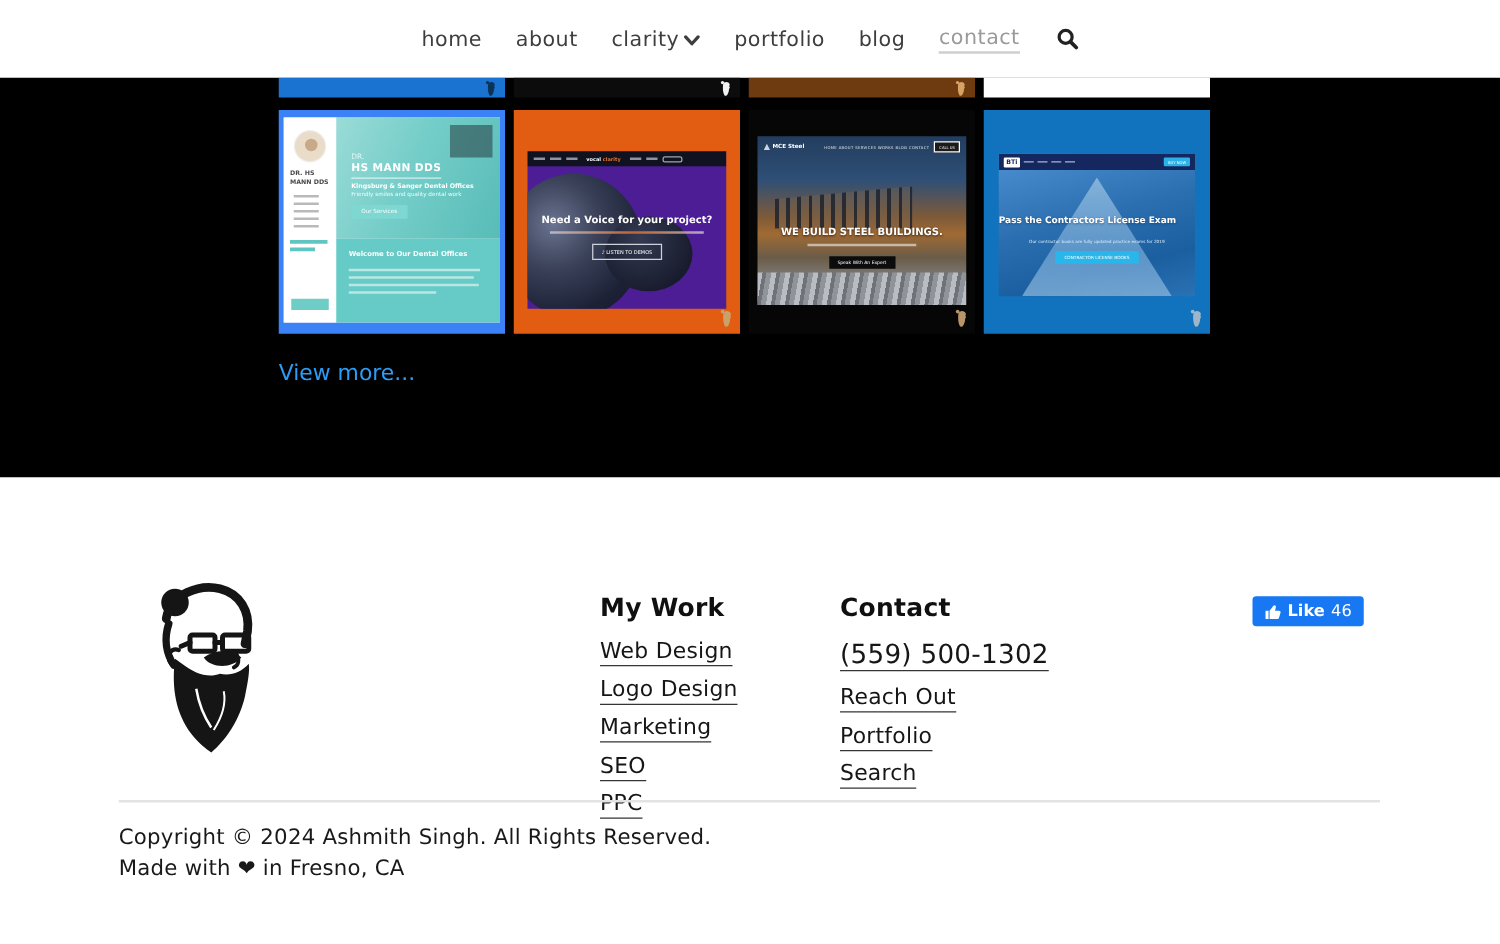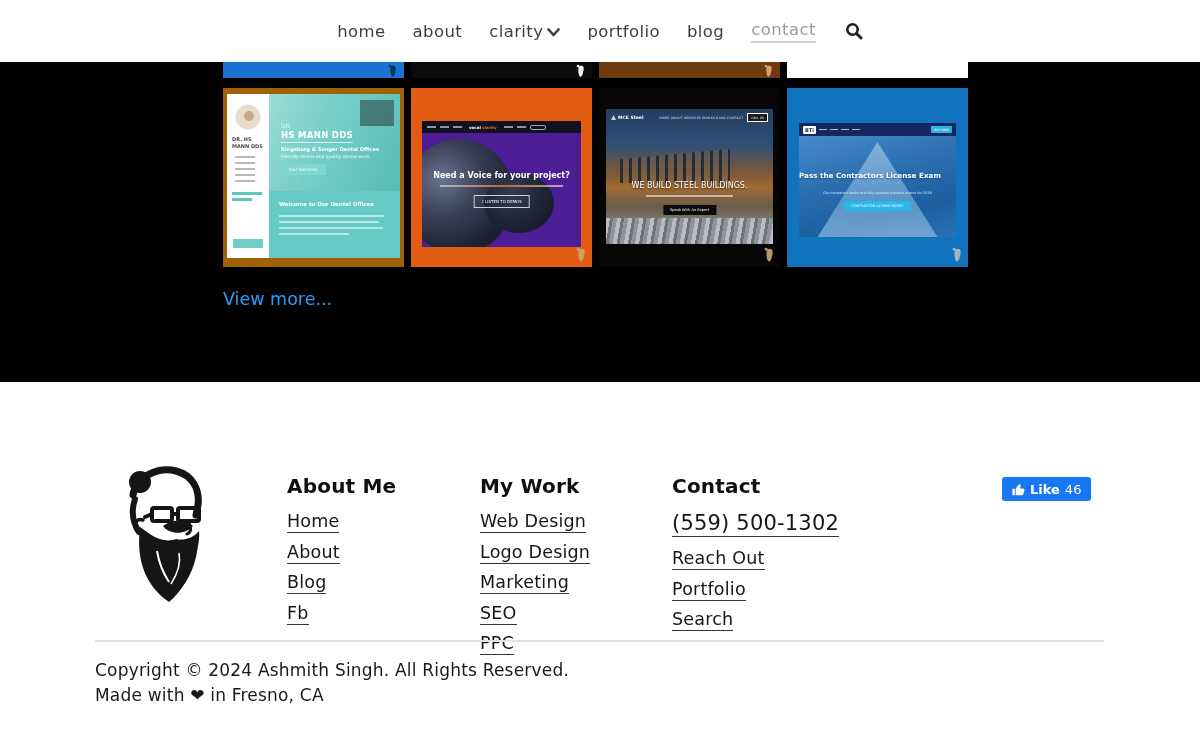--- a/index.html
+++ b/index.html
@@ -16,21 +16,21 @@
   .black-section { position:absolute; top:62px; left:0; width:1200px; height:320px; background:#000; }
 
   .strip { position:absolute; top:0; height:16px; width:181px; }
   .strip .wm { position:absolute; right:6px; top:2px; height:14px; width:11px; }
 
   .thumb { position:absolute; top:26px; width:181px; height:179px; overflow:hidden; cursor:pointer; }
   .wm { color:#c9a269; }
   .thumb .wm-corner { position:absolute; right:5px; bottom:4px; width:12px; height:16px; }
 
   
-  .t1 { left:223px; background:#a16207; }
+  .t1 { left:223px; background:#3b82f6; }
   .t1 .page { position:absolute; top:6px; left:4px; right:4px; bottom:9px; background:#fff; }
   .t1 .side { position:absolute; left:0; top:0; width:42px; bottom:0; background:#fff; }
   .t1 .avatar { position:absolute; left:8px; top:10px; width:26px; height:26px; border-radius:50%; background:#e9dcc8; border:1px solid #eee; }
   .t1 .avatar:after { content:""; position:absolute; left:8px; top:6px; width:10px; height:10px; border-radius:50%; background:#c8a98a; }
   .t1 .side-name { position:absolute; left:5px; top:42px; font-size:5px; font-weight:bold; color:#4a4a4a; width:34px; line-height:1.3; }
   .t1 .menu-bar { position:absolute; left:8px; height:2px; width:20px; background:#b9b9b9; }
   .t1 .teal-bar { position:absolute; left:5px; height:2.5px; width:30px; background:#5fc5c0; }
   .t1 .side-btn { position:absolute; left:6px; bottom:10px; width:30px; height:9px; background:#6fcdc8; }
   .t1 .hero { position:absolute; left:42px; right:0; top:0; height:97px; background:linear-gradient(115deg,#9adbd7 0%,#74cdc8 45%,#58bcb7 100%); }
   .t1 .hero:before { content:""; position:absolute; right:6px; top:6px; width:34px; height:26px; background:rgba(40,60,65,.55); }
@@ -59,21 +59,21 @@
 
   
   .t3 { left:599px; background:#060606; }
   .t3 .shot { position:absolute; top:21px; left:7px; right:7px; bottom:23px; background:linear-gradient(180deg,#223d5e 0%,#2f4f76 26%,#7e5a38 48%,#a06a33 58%,#6a5c49 72%,#83827f 86%,#9a9aa0 100%); overflow:hidden; }
   .t3 .snav { position:absolute; top:4px; left:5px; right:5px; display:flex; align-items:center; }
   .t3 .slogo { font-size:4.5px; font-weight:bold; color:#fff; display:flex; align-items:center; gap:2px; }
   .t3 .slogo i { width:5px; height:5px; background:#cfd4da; display:block; clip-path:polygon(0 100%,50% 0,100% 100%); }
   .t3 .slinks { font-size:3px; color:#e8e8e8; margin-left:auto; letter-spacing:.3px; white-space:nowrap; }
   .t3 .scall { font-size:3px; color:#fff; border:0.5px solid #fff; padding:1.5px 3px; margin-left:4px; white-space:nowrap; background:#1b1b1b; }
   .t3 .frame { position:absolute; left:14px; top:40px; width:110px; height:34px; background:repeating-linear-gradient(90deg, rgba(30,35,45,.85) 0 3px, rgba(120,100,80,.35) 3px 9px); clip-path:polygon(0 30%,100% 0,100% 100%,0 100%); }
-  .t3 .s-title { position:absolute; left:0; right:0; top:72px; text-align:center; font-size:8px; font-weight:normal; color:#fff; text-shadow:0 1px 2px rgba(0,0,0,.7); white-space:nowrap; }
+  .t3 .s-title { position:absolute; left:0; right:0; top:72px; text-align:center; font-size:8px; font-weight:bold; color:#fff; text-shadow:0 1px 2px rgba(0,0,0,.7); white-space:nowrap; }
   .t3 .s-sub { position:absolute; left:40px; right:40px; top:86px; height:1.5px; background:rgba(255,255,255,.55); }
   .t3 .s-btn { position:absolute; left:50%; transform:translateX(-50%); top:96px; font-size:3.6px; color:#fff; background:#0c0c0c; padding:3px 7px; white-space:nowrap; }
   .t3 .beams { position:absolute; left:0; right:0; bottom:0; height:26px; background:repeating-linear-gradient(100deg,#b9bcc2 0 4px,#6f7278 4px 7px,#8f939a 7px 11px); }
 
   
   .t4 { left:787px; background:#1173bd; }
   .t4 .shot { position:absolute; top:35px; left:12px; right:12px; bottom:30px; overflow:hidden; background:linear-gradient(165deg,#4e91d2 0%,#2c6fb0 45%,#1b5fa0 75%,#2a72b4 100%); }
   .t4 .bnav { position:absolute; top:0; left:0; right:0; height:13px; background:#14275e; display:flex; align-items:center; padding:0 4px; gap:3px; }
   .t4 .blogo { background:#fff; color:#14275e; font-weight:bold; font-size:5px; padding:1px 2px; border-radius:1px; }
   .t4 .bnav i { display:block; width:8px; height:1.5px; background:#aab4cf; }
@@ -266,27 +266,20 @@
       <path d="M60 51 h6" stroke-width="4"></path>
       <path d="M40 51 l-7 3" stroke-width="4"></path>
       <path d="M77 60 c3 5 2 9 -2 11" stroke-width="3"></path>
     </g>
     <path d="M28 64 C25 88 29 108 41 124 C47 132 53 136 57 139 C69 129 80 112 84 94 C86 84 88 74 87 68 C81 75 72 78 64 76 C54 80 43 75 35 69 Z" fill="#151515"></path>
     <path d="M51 63 C60 56 73 56 81 63 C74 72 57 72 51 63 Z" fill="#151515"></path>
     <path d="M45 88 C47 100 51 110 57 119" stroke="#fff" stroke-width="2" fill="none"></path>
     <path d="M67 90 C69 100 66 110 59 121" stroke="#fff" stroke-width="1.6" fill="none"></path>
   </svg>
 
-  <div class="col col-about">
-    <h3>About Me</h3>
-    <span class="flink">Home</span>
-    <span class="flink">About</span>
-    <span class="flink">Blog</span>
-    <span class="flink">Fb</span>
-  </div>
 
   <div class="col col-work">
     <h3>My Work</h3>
     <span class="flink">Web Design</span>
     <span class="flink">Logo Design</span>
     <span class="flink">Marketing</span>
     <span class="flink">SEO</span>
     <span class="flink">PPC</span>
   </div>
 

